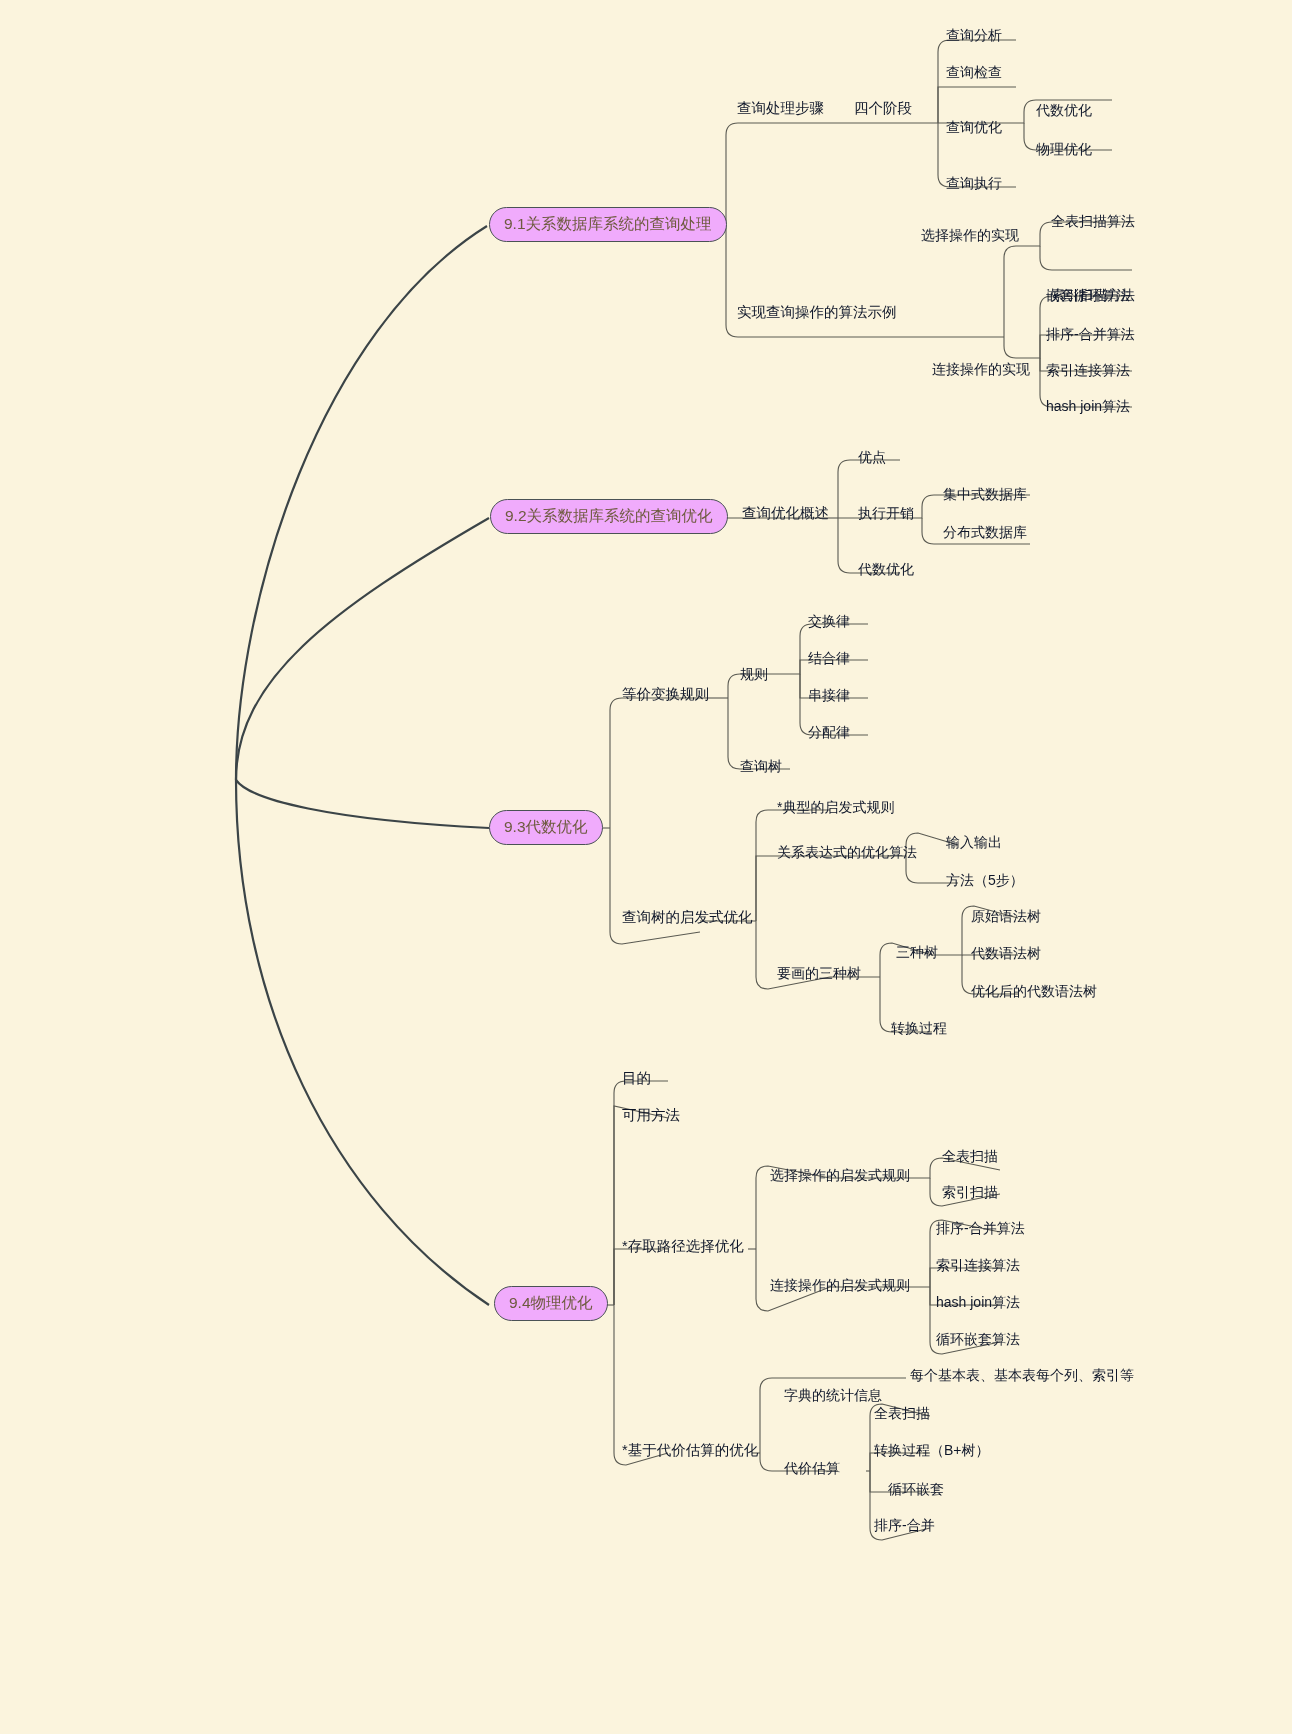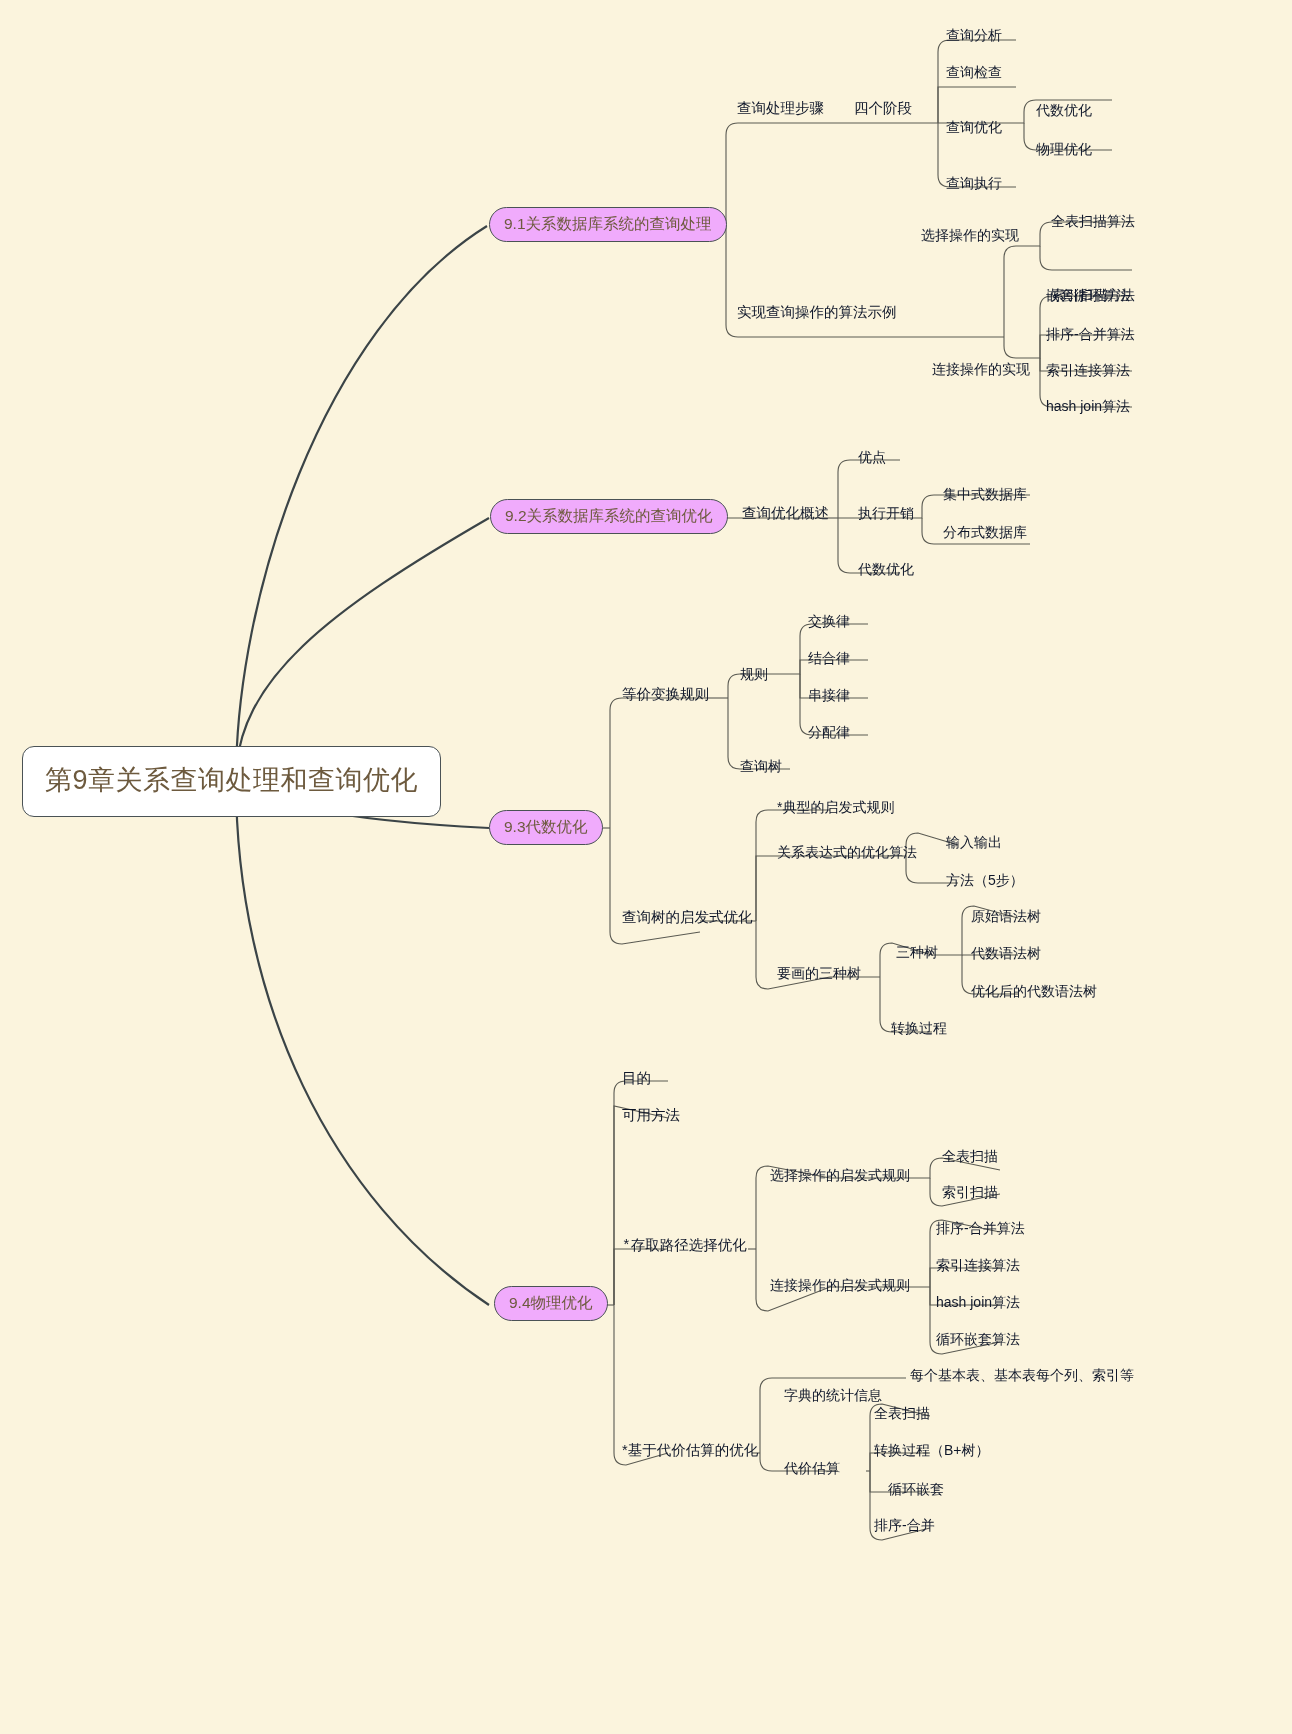--- a/index.html
+++ b/index.html
@@ -165,21 +165,20 @@
 
     <path d="M838,1378 L906,1378"></path>
 
     <path d="M866,1471 L870,1471"></path>
     <path d="M870,1471 L870,1416 Q870,1404 882,1404 L930,1416"></path>
     <path d="M870,1471 L870,1453 L930,1453"></path>
     <path d="M870,1471 L870,1492 L930,1492"></path>
     <path d="M870,1471 L870,1528 Q870,1540 882,1540 L930,1528"></path>
   </svg>
 
-  <div class="node root" style="left:22px; top:746px;">第9章关系查询处理和查询优化</div>
 
   <div class="node pill" style="left:489px; top:207px;">9.1关系数据库系统的查询处理</div>
   <div class="node leaf big" style="left:735px; top:101px;">查询处理步骤</div>
   <div class="node leaf big" style="left:852px; top:101px;">四个阶段</div>
   <div class="node leaf" style="left:944px; top:28px;">查询分析</div>
   <div class="node leaf" style="left:944px; top:65px;">查询检查</div>
   <div class="node leaf" style="left:944px; top:120px;">查询优化</div>
   <div class="node leaf" style="left:1034px; top:103px;">代数优化</div>
   <div class="node leaf" style="left:1034px; top:142px;">物理优化</div>
   <div class="node leaf" style="left:944px; top:176px;">查询执行</div>
@@ -219,21 +218,21 @@
   <div class="node leaf" style="left:775px; top:966px;">要画的三种树</div>
   <div class="node leaf" style="left:894px; top:945px;">三种树</div>
   <div class="node leaf" style="left:969px; top:909px;">原始语法树</div>
   <div class="node leaf" style="left:969px; top:946px;">代数语法树</div>
   <div class="node leaf" style="left:969px; top:984px;">优化后的代数语法树</div>
   <div class="node leaf" style="left:889px; top:1021px;">转换过程</div>
 
   <div class="node pill" style="left:494px; top:1286px;">9.4物理优化</div>
   <div class="node leaf big" style="left:620px; top:1071px;">目的</div>
   <div class="node leaf big" style="left:620px; top:1108px;">可用方法</div>
-  <div class="node leaf big" style="left:620px; top:1239px;font-family:Liberation Mono, monospace;">*存取路径选择优化</div>
+  <div class="node leaf big" style="left:620px; top:1239px;">*存取路径选择优化</div>
   <div class="node leaf" style="left:768px; top:1168px;">选择操作的启发式规则</div>
   <div class="node leaf" style="left:940px; top:1149px;">全表扫描</div>
   <div class="node leaf" style="left:940px; top:1185px;">索引扫描</div>
   <div class="node leaf" style="left:768px; top:1278px;">连接操作的启发式规则</div>
   <div class="node leaf" style="left:934px; top:1221px;">排序-合并算法</div>
   <div class="node leaf" style="left:934px; top:1258px;">索引连接算法</div>
   <div class="node leaf" style="left:934px; top:1295px;">hash join算法</div>
   <div class="node leaf" style="left:934px; top:1332px;">循环嵌套算法</div>
 
   <div class="node leaf big" style="left:620px; top:1443px;">*基于代价估算的优化</div>

